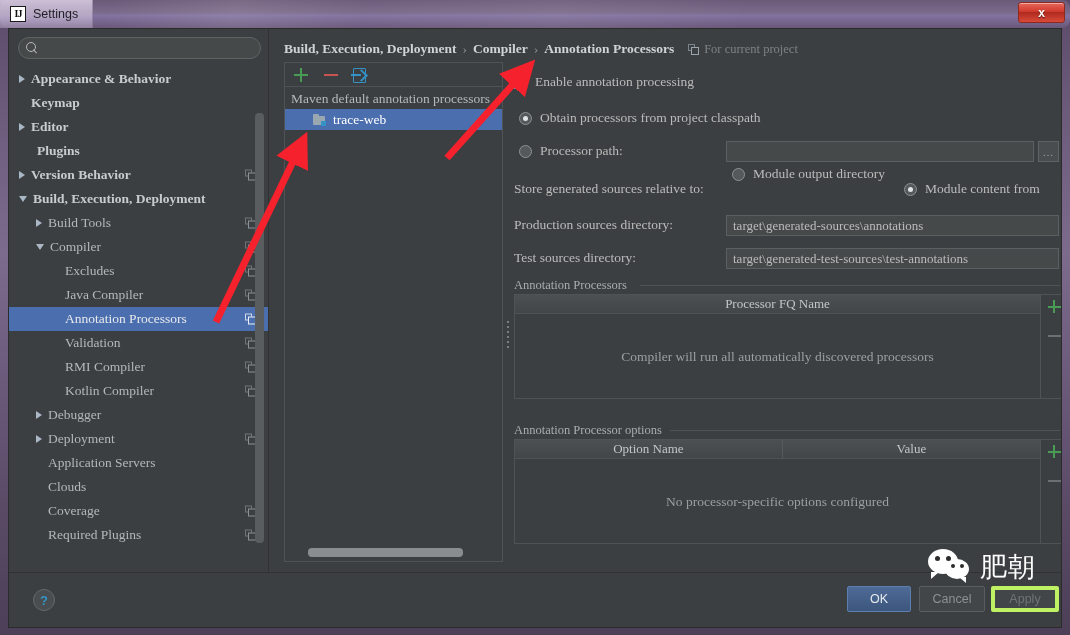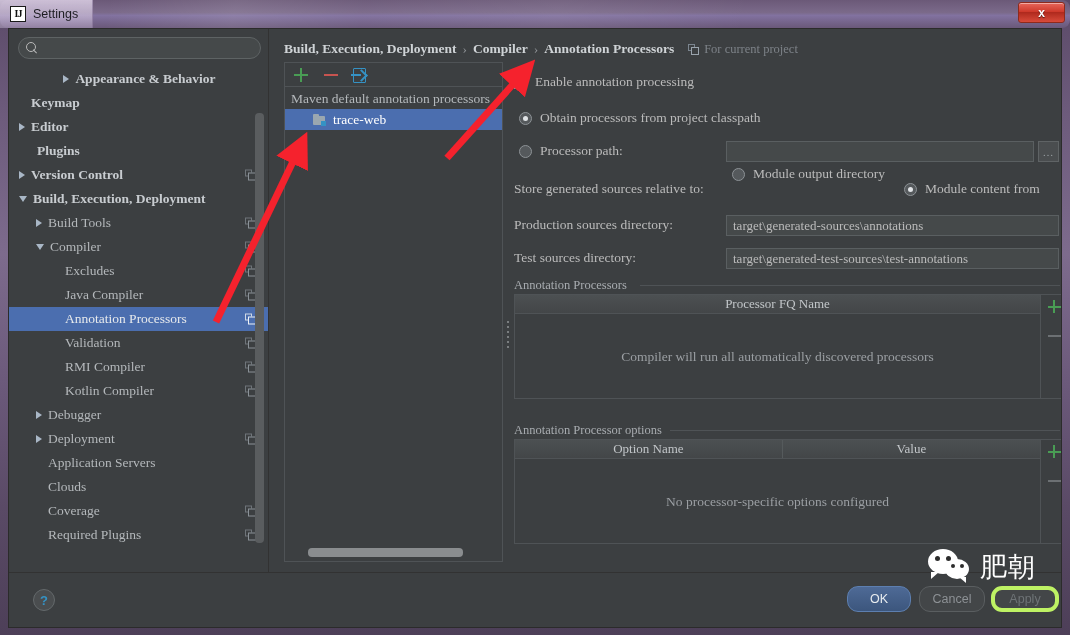--- a/index.html
+++ b/index.html
@@ -312,21 +312,21 @@
   }
   #help-btn {
     position: absolute; left: 24px; top: 16px; width: 22px; height: 22px;
     border-radius: 50%; background: #4a4d4f; border: 1px solid #64696b;
     display: flex; align-items: center; justify-content: center;
     color: #3592c4; font-family: "Liberation Sans", sans-serif;
     font-size: 13px; font-weight: bold; cursor: pointer;
   }
   .dlg-btn {
     position: absolute; top: 13px; height: 26px;
-    border-radius: 11px; display: flex; align-items: center; justify-content: center;
+    border-radius: 2px; display: flex; align-items: center; justify-content: center;
     font-family: "Liberation Sans", sans-serif; font-size: 12.5px;
     cursor: pointer;
   }
   #ok-btn {
     left: 838px; width: 64px;
     background: linear-gradient(180deg, #4e6a96 0%, #3c567d 100%);
     border: 1px solid #5d7fb0; color: #e8ecef;
   }
   #cancel-btn {
     left: 910px; width: 66px;
@@ -390,39 +390,39 @@
   <div id="client">
 
     <div id="sidebar">
       <div id="search-wrap">
         <div id="search-box">
           <span class="search-icon"></span>
           <input id="search-input" type="text" placeholder="" style="">
         </div>
       </div>
       <div id="tree">
-          <div class="tree-row bold" style="padding-left: 10px; justify-content: center;">
+          <div class="tree-row bold" style="padding-left: 10px;">
             <span class="tri right"></span>
             <span class="tree-label">Appearance &amp; Behavior</span>
           </div>
           <div class="tree-row bold" style="padding-left: 10px;">
             <span class="tri none"></span>
             <span class="tree-label">Keymap</span>
           </div>
           <div class="tree-row bold" style="padding-left: 10px;">
             <span class="tri right"></span>
             <span class="tree-label">Editor</span>
           </div>
           <div class="tree-row bold" style="padding-left: 16px;">
             <span class="tri none"></span>
             <span class="tree-label">Plugins</span>
           </div>
           <div class="tree-row bold" style="padding-left: 10px;">
             <span class="tri right"></span>
-            <span class="tree-label">Version Control</span>
+            <span class="tree-label">Version Behavior</span>
             <span class="copy-icon">
               <i class="b1"></i>
               <i class="b2"></i>
             </span>
           </div>
           <div class="tree-row bold" style="padding-left: 10px;">
             <span class="tri down"></span>
             <span class="tree-label">Build, Execution, Deployment</span>
           </div>
           <div class="tree-row" style="padding-left: 27px;">

